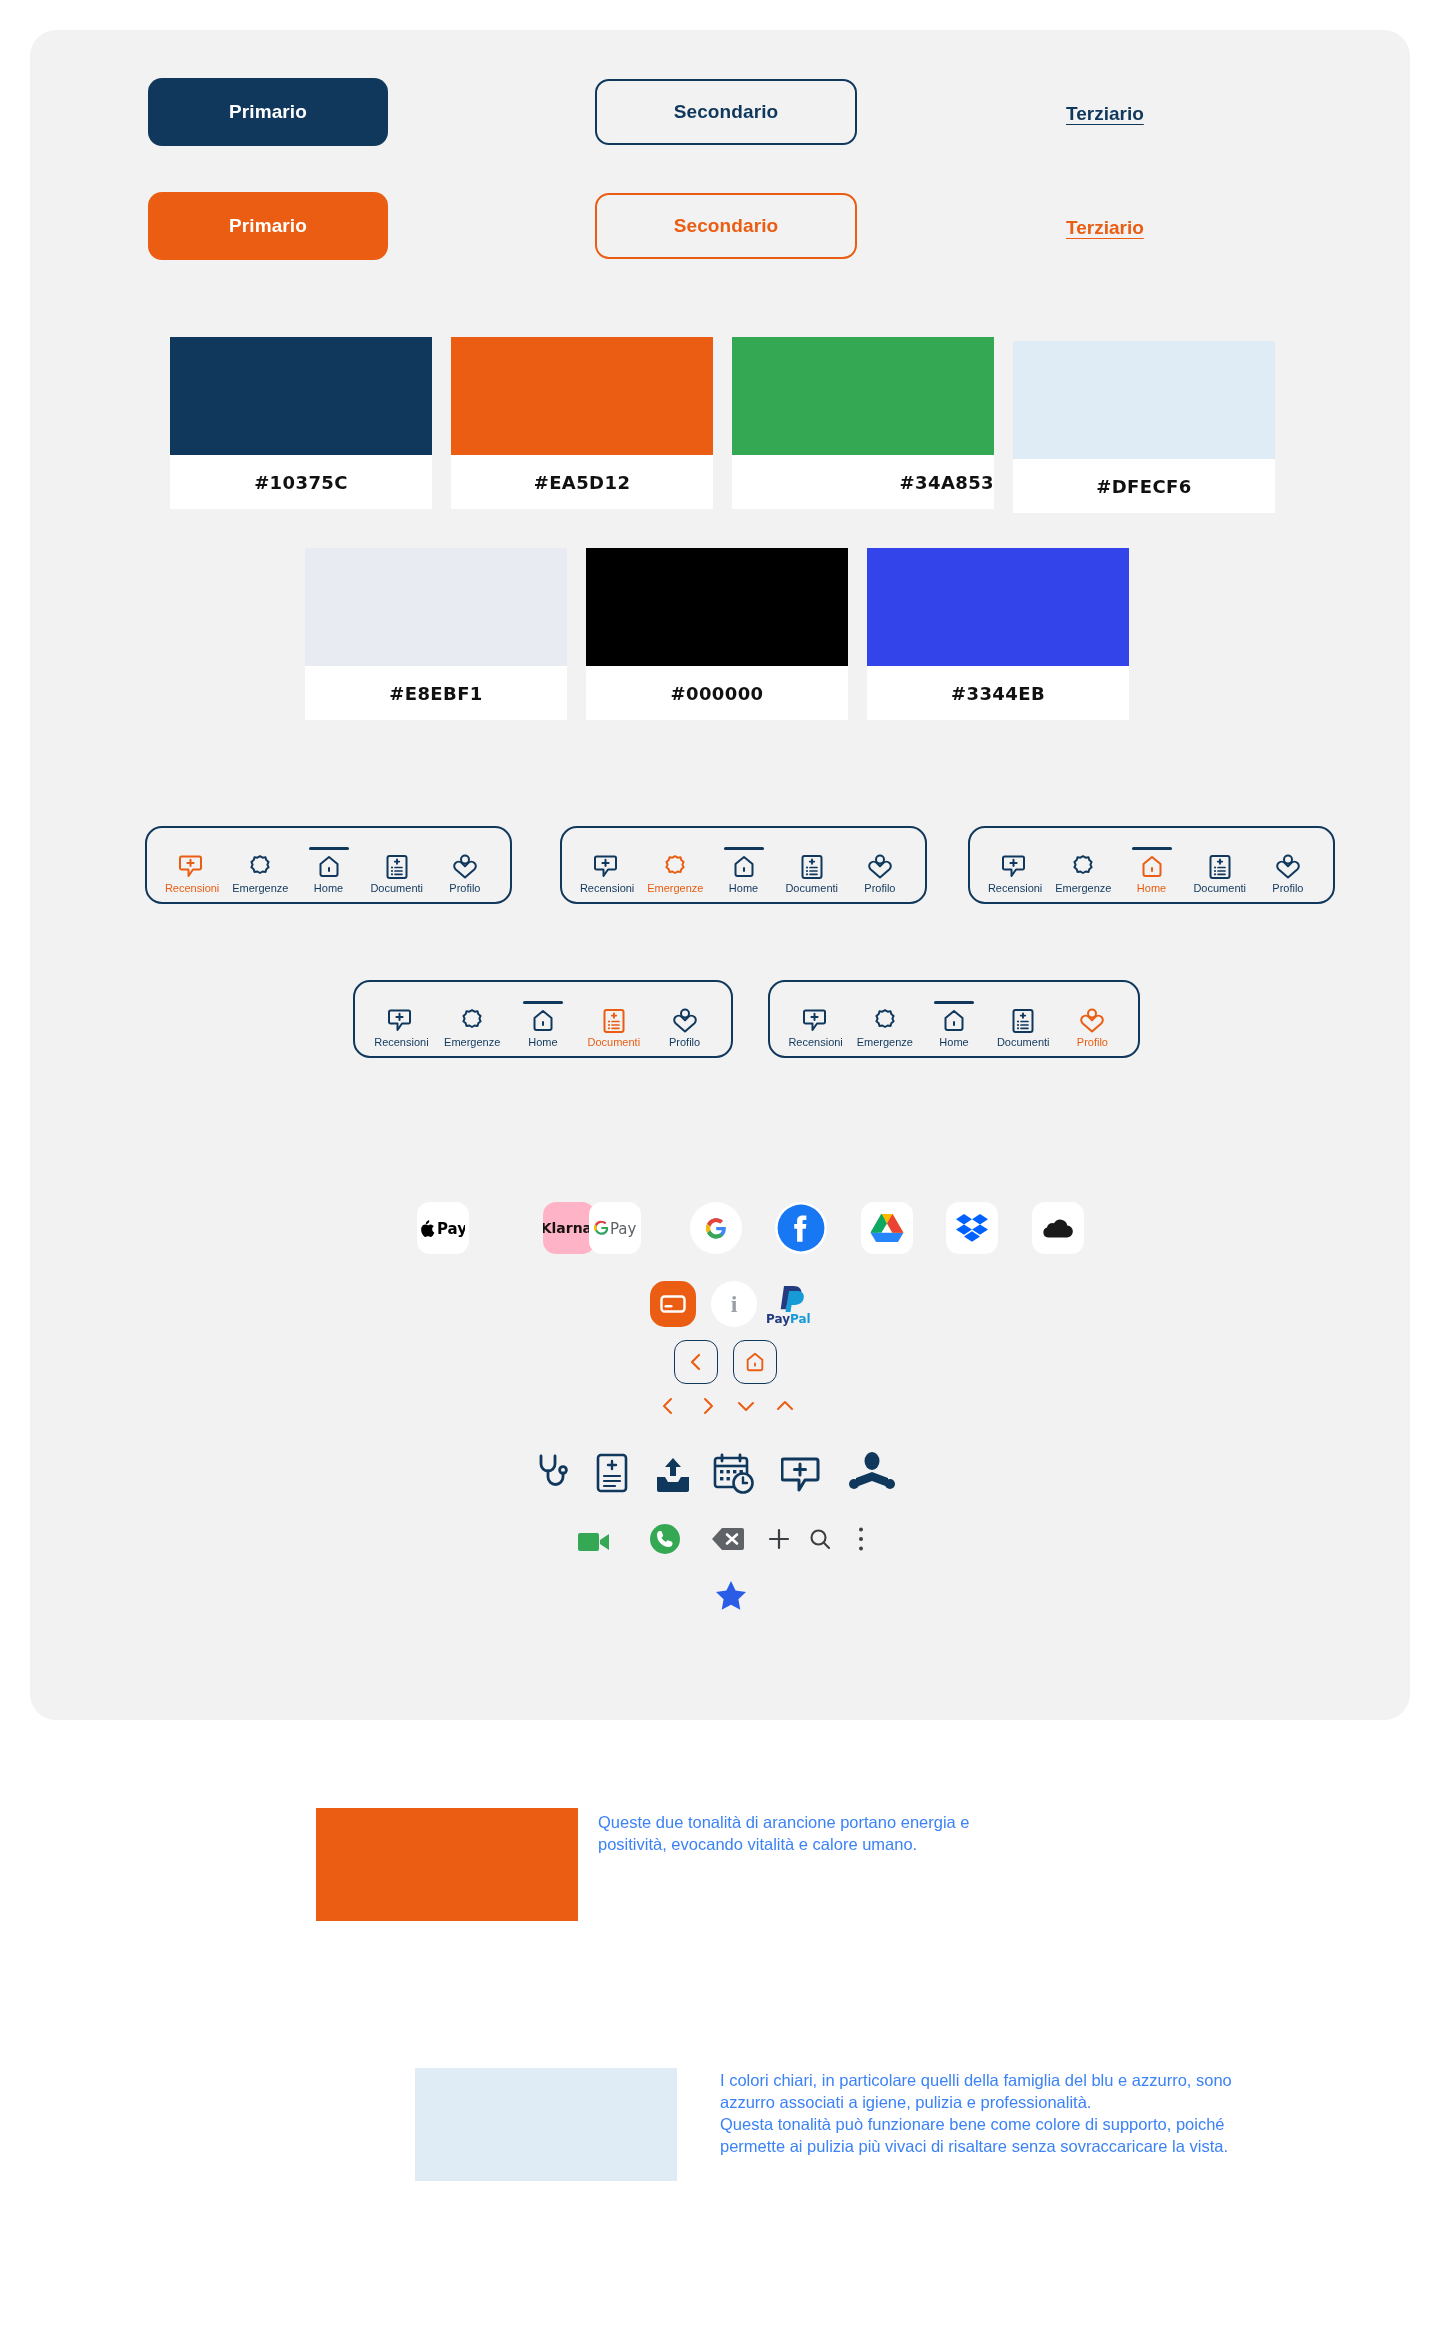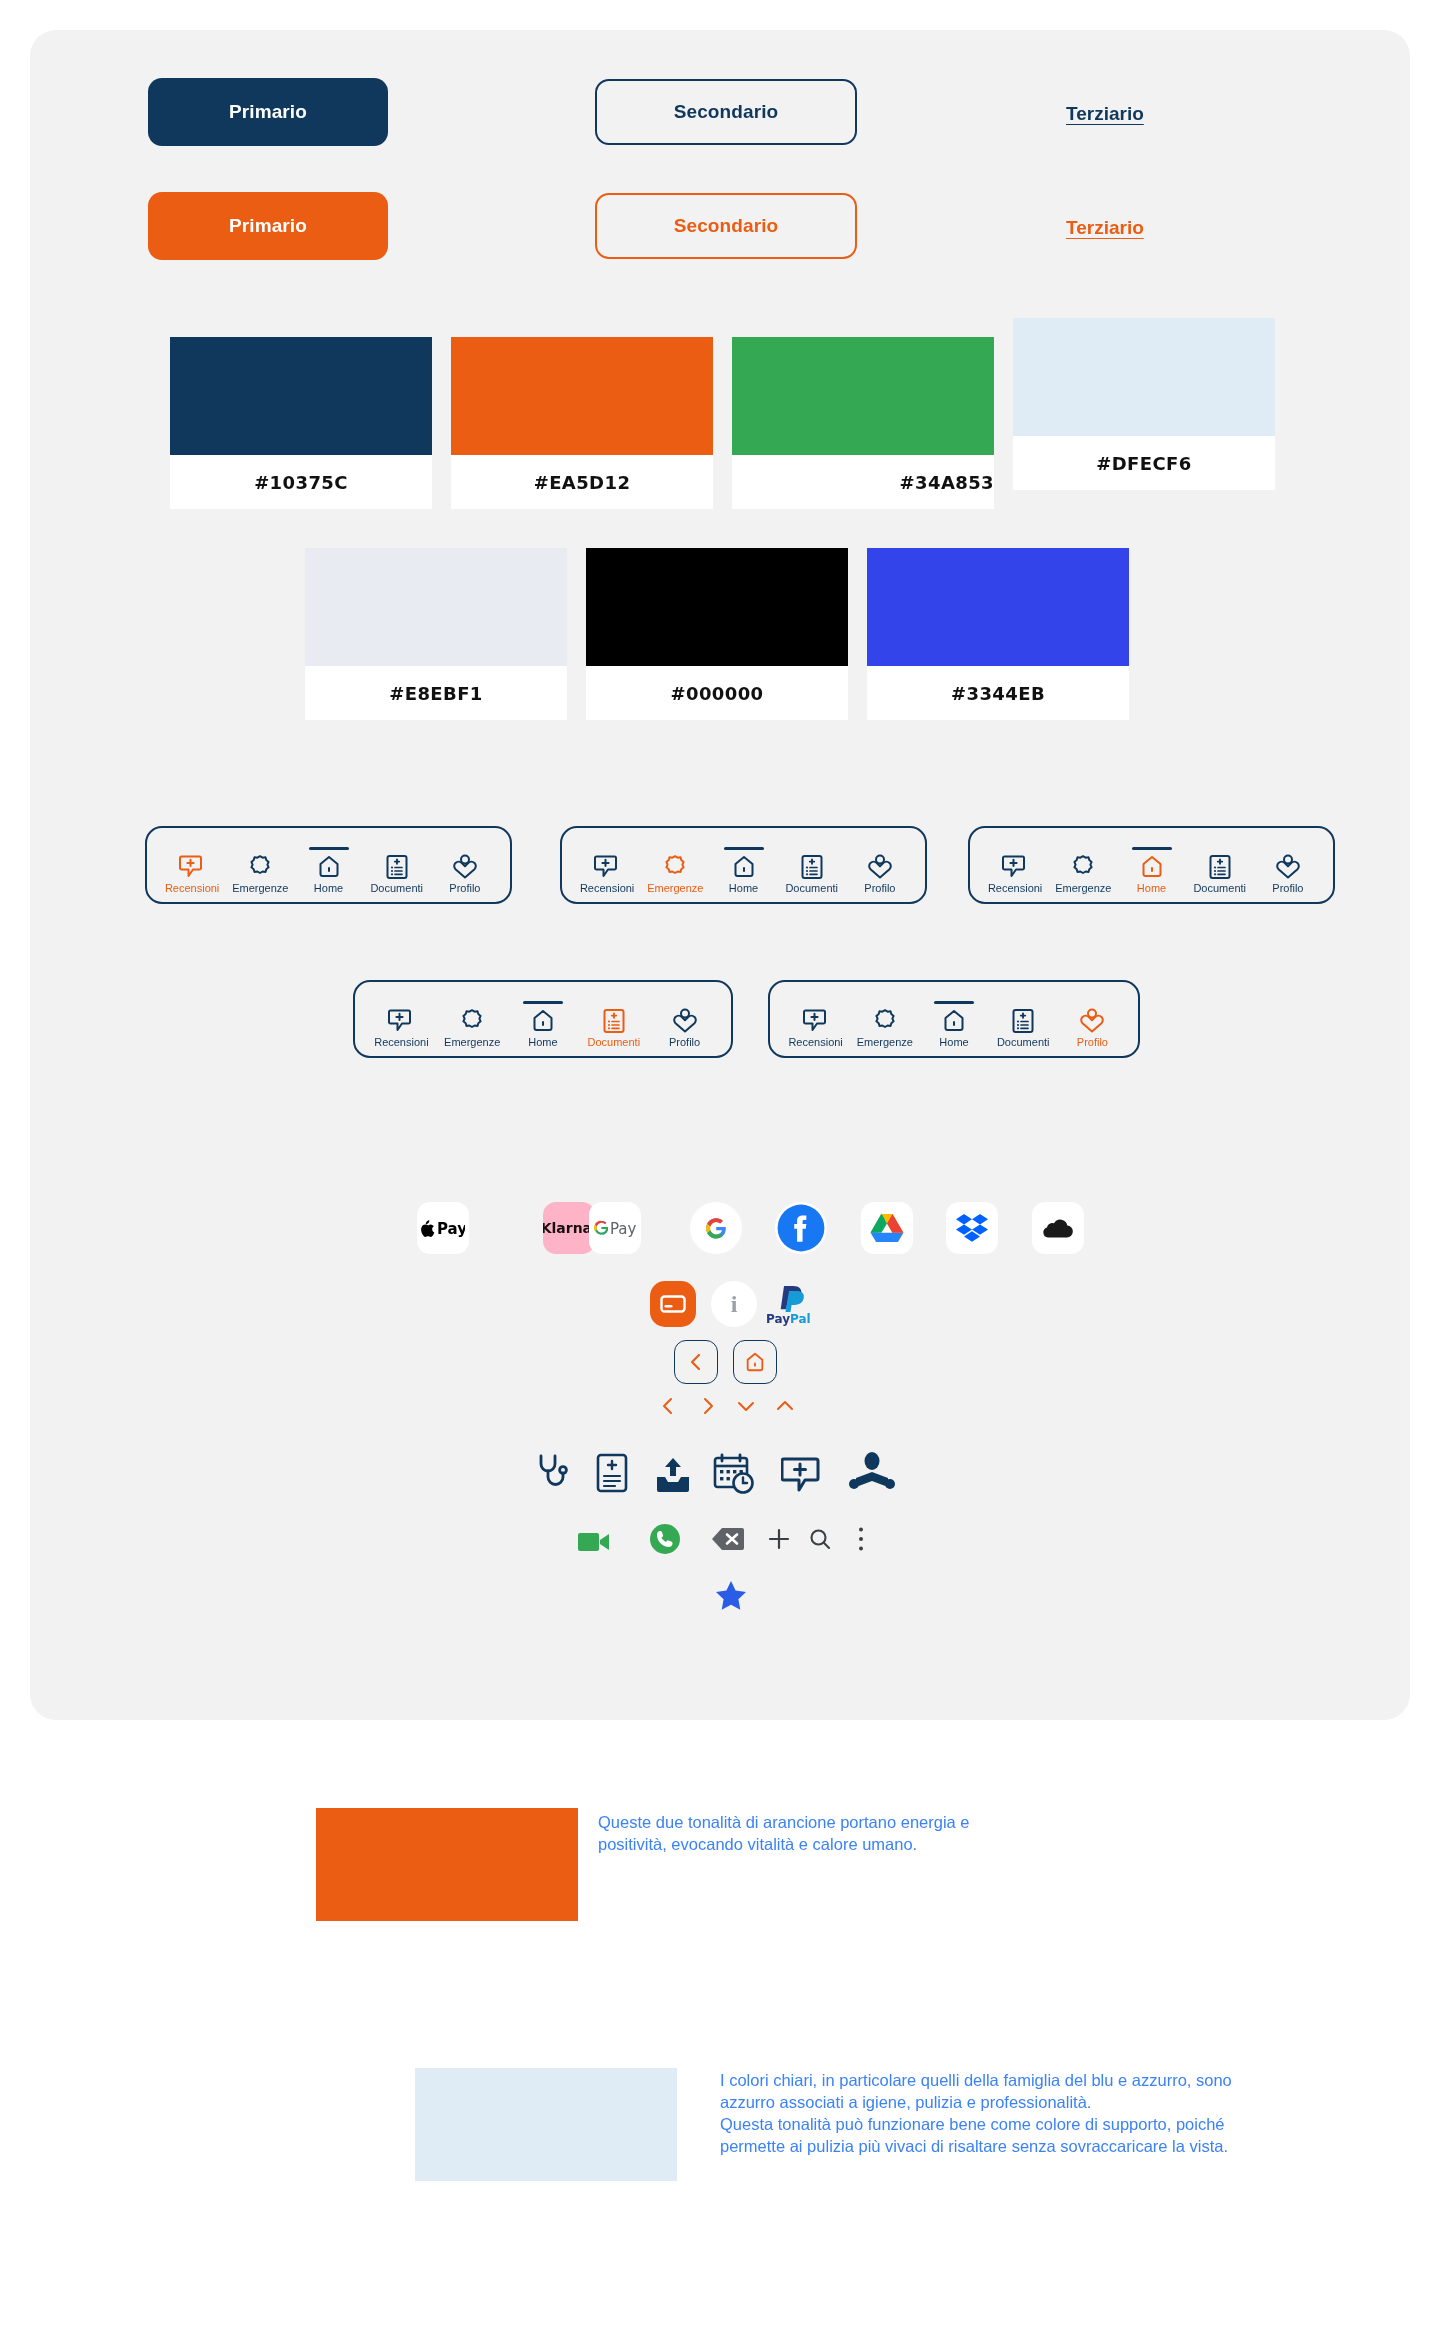--- a/index.html
+++ b/index.html
@@ -153,21 +153,21 @@
   <div class="hex">#10375C</div>
 </div>
 <div class="swatch" style="left:451px; top:337px;">
   <div class="chip" style="background:#EA5D12"></div>
   <div class="hex">#EA5D12</div>
 </div>
 <div class="swatch" style="left:732px; top:337px;align-items:flex-end;">
   <div class="chip" style="background:#34A853"></div>
   <div class="hex">#34A853</div>
 </div>
-<div class="swatch" style="left:1013px; top:318px;justify-content:space-between;">
+<div class="swatch" style="left:1013px; top:341px;justify-content:space-between;">
   <div class="chip" style="background:#DFECF6"></div>
   <div class="hex">#DFECF6</div>
 </div>
 
 <div class="swatch" style="left:305px; top:548px;">
   <div class="chip" style="background:#E8EBF1"></div>
   <div class="hex">#E8EBF1</div>
 </div>
 <div class="swatch" style="left:586px; top:548px;">
   <div class="chip" style="background:#000000"></div>

